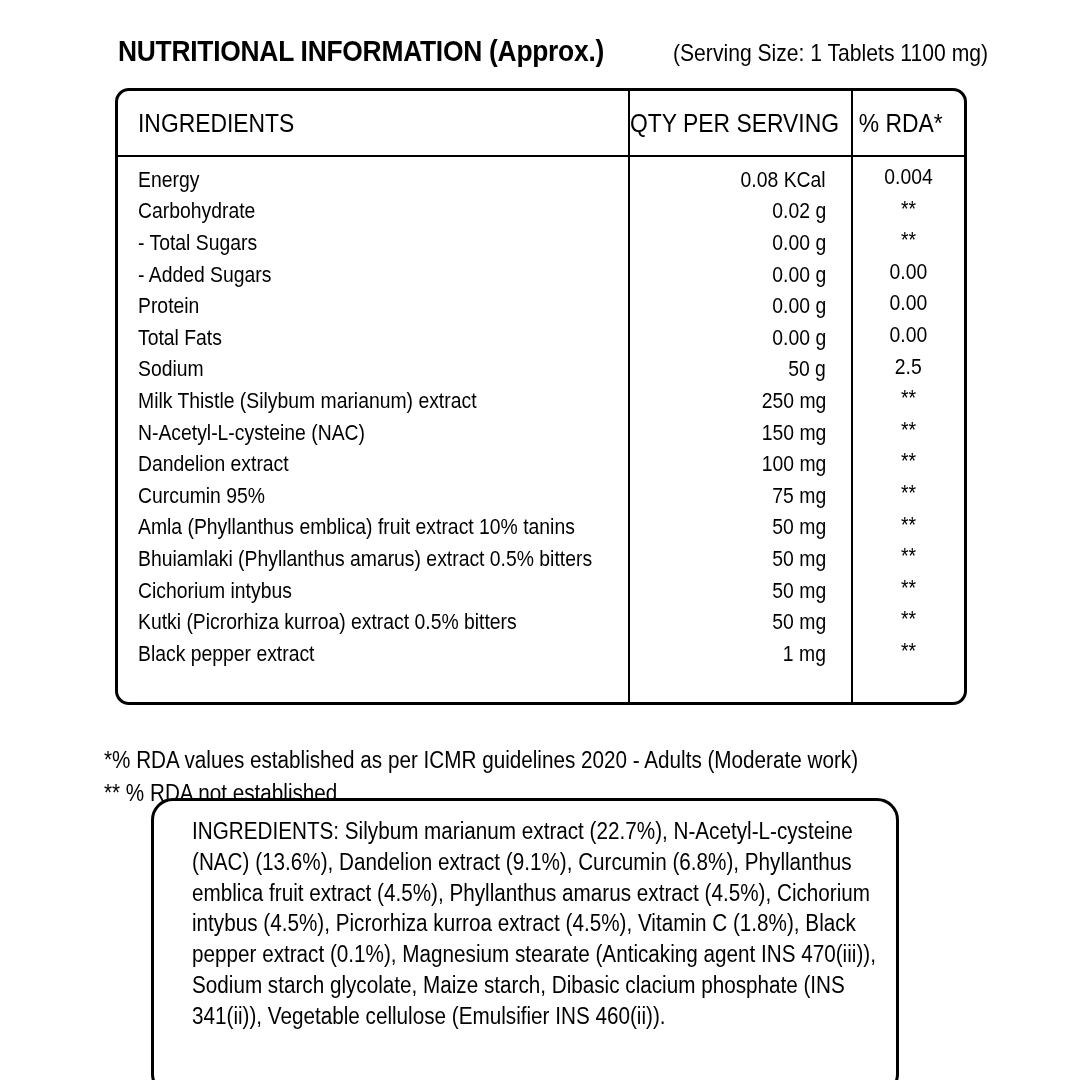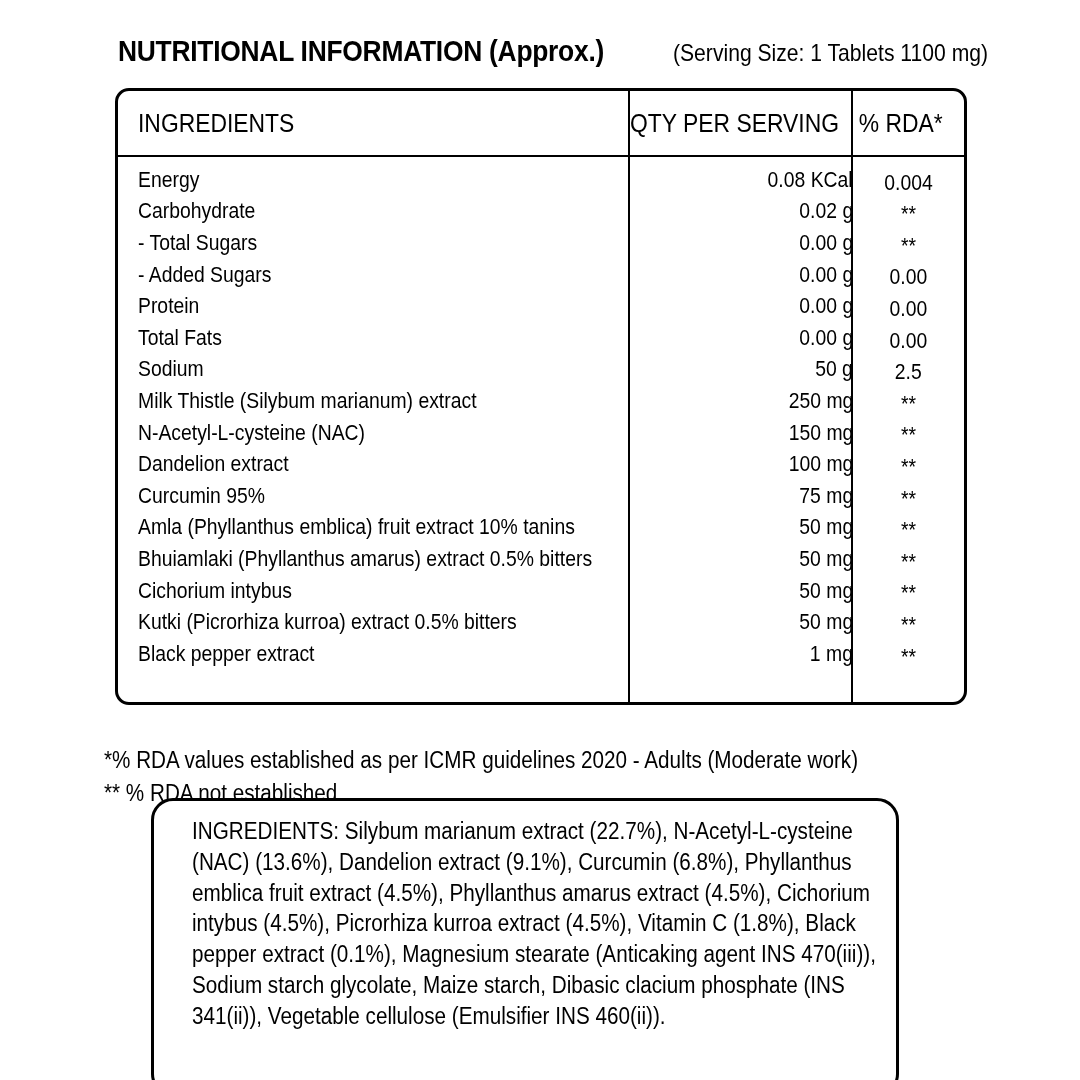--- a/index.html
+++ b/index.html
@@ -39,22 +39,22 @@
   }
   .thead .cell { display: flex; align-items: center; }
   .c1 { width: 512px; box-sizing: border-box; padding-left: 20px; }
   .c2 { width: 223px; box-sizing: border-box; }
   .c3 { flex: 1; justify-content: flex-start; }
   .thead .c2 { padding-left: 0; }
 
   .tbody { padding-top: 7px; font-size: 22px; }
   .trow { display: flex; height: 31.6px; }
   .trow .cell { display: flex; align-items: center; }
-  .trow .c2 { justify-content: flex-end; }
-  .trow .c3 { display: flex; align-items: flex-end; justify-content: center; }
+  .trow .c2 { justify-content: flex-end; padding-right: 27px; }
+  .trow .c3 { display: flex; align-items: flex-start; justify-content: center; }
 
   .footnotes {
     position: absolute; left: 104px; top: 720px;
     font-size: 23.5px; line-height: 33px; margin-top: 24px;
   }
 
   .ingbox {
     position: absolute; left: 115px; top: 798px;
     width: 748px; height: 298px;
     border: 3px solid #000; border-radius: 22px;

